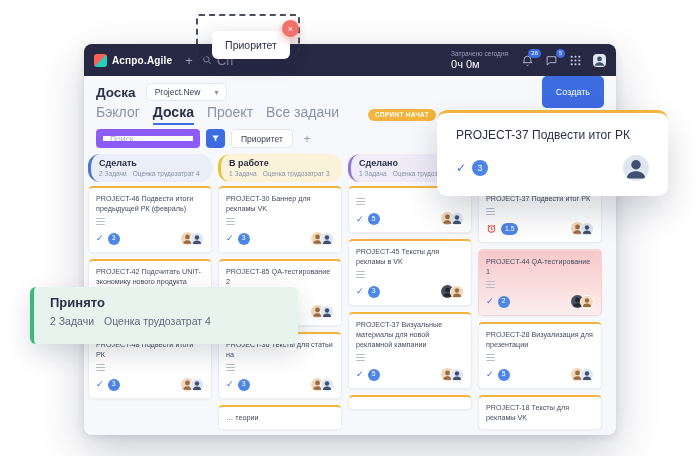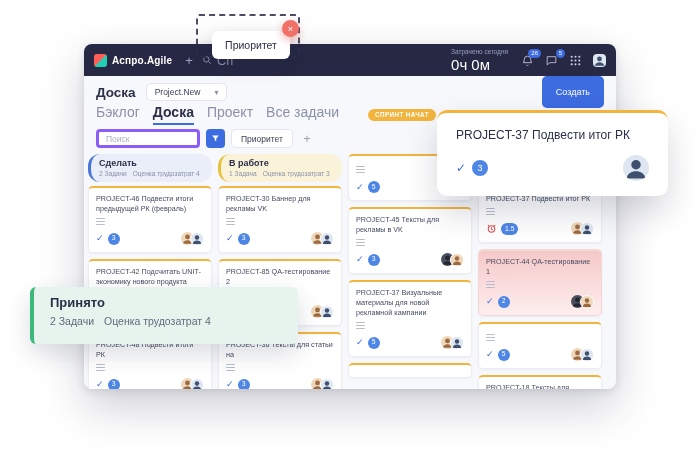--- a/index.html
+++ b/index.html
@@ -1,35 +1,35 @@
 <!DOCTYPE html>
 <html><head>
 <meta charset="utf-8">
 <style>
   * { margin:0; padding:0; box-sizing:border-box; }
   html,body { width:700px; height:456px; background:#ffffff; font-family:"Liberation Sans","DejaVu Sans",sans-serif; }
   #page { position:relative; width:700px; height:456px; background:#fff; overflow:hidden; }
 
   
-  .window { position:absolute; left:84px; top:44px; width:532px; height:345px;
+  .window { position:absolute; left:84px; top:44px; width:532px; height:391px;
     background:#f7f8fb; border-radius:8px; overflow:hidden;
     box-shadow:0 18px 45px rgba(31,35,65,.22), 0 2px 8px rgba(31,35,65,.12); z-index:1; }
 
   
   .navbar { height:32px; background:#262844; display:flex; align-items:center; padding:0 10px; gap:9px; }
   .logo { display:flex; align-items:center; gap:5px; }
   .logo-mark { width:13px; height:13px; border-radius:3px;
     background:linear-gradient(135deg,#ff5f57 46%,#23d0b6 54%); }
   .logo-text { color:#fff; font-size:10px; font-weight:bold; letter-spacing:.2px; }
   .nav-plus { color:#9aa0c0; font-size:13px; line-height:1; margin-left:4px; }
   .nav-search { display:flex; align-items:center; gap:5px; color:#8b90ad; font-size:13px; }
   .nav-right { margin-left:auto; display:flex; align-items:center; gap:11px; }
   .time-block { text-align:left; margin-right:2px; }
   .time-label { font-size:6.5px; color:#9ba0bd; }
-  .time-value { font-size:15px; color:#fff; margin-top:1px; }
+  .time-value { font-size:11px; color:#fff; margin-top:1px; }
   .nav-ic { position:relative; display:flex; }
   .nav-ic svg { width:13px; height:13px; stroke:#c6c9de; fill:none; stroke-width:1.6; }
   .nav-ic .grid-svg { stroke:none; fill:#c6c9de; }
   .nav-badge { position:absolute; top:-5px; right:-7px; background:#3d6be0; color:#fff;
     font-size:6px; line-height:1; padding:1.5px 3px; border-radius:7px; }
   .nav-avatar { width:18px; height:18px; border-radius:4px; overflow:hidden; }
 
   
   .board-head { padding:6px 12px 0 12px; }
   .hrow1 { display:flex; align-items:center; gap:10px; height:20px; }
@@ -41,21 +41,21 @@
     border-radius:5px; border:none; cursor:pointer; }
   .hrow2 { display:flex; align-items:center; gap:13px; margin-top:5px; height:15px; }
   .tab { font-size:14px; color:#8a92a8; padding-bottom:3px; border-bottom:2px solid transparent; cursor:pointer; }
   .tab.active { color:#2b3048; font-weight:bold; border-bottom-color:#3d6be0; }
   .sprint-badge { margin-left:16px; background:#f2b43c; color:#fff; font-size:6.3px; font-weight:bold;
     letter-spacing:.4px; padding:2.5px 7px; border-radius:8px; }
   .score { display:flex; align-items:center; gap:4px; font-size:8.5px; color:#5a6072; }
   .timer-icon { width:9px; height:9px; border:1px solid #8a92a8; border-radius:50%; position:relative; }
   .timer-icon:after { content:""; position:absolute; left:3.5px; top:1.5px; width:1px; height:3px; background:#8a92a8; }
   .hrow3 { display:flex; align-items:center; gap:6px; margin-top:7px; }
-  .search-input { width:104px; height:19px; background:#fff; border:3px solid #8b5cf6; border-radius:4px;
+  .search-input { width:104px; height:19px; background:#fff; border:7px solid #8b5cf6; border-radius:4px;
     font-size:8.5px; padding:0 7px; color:#3c4257; font-family:inherit; }
   .search-input::placeholder { color:#a9b1c3; }
   .filter-btn { width:19px; height:19px; background:#3d6be0; border-radius:4px; border:none; display:flex;
     align-items:center; justify-content:center; cursor:pointer; }
   .filter-btn svg { width:9px; height:9px; fill:#fff; }
   .chip { background:#fff; border:1px solid #e3e6ef; border-radius:4px; padding:0 9px; font-size:8.5px;
     color:#3c4257; height:19px; display:flex; align-items:center; }
   .add-col { color:#9aa2b5; font-size:13px; width:16px; text-align:center; }
 
   
@@ -355,20 +355,27 @@
                   </svg>
                 </span>
               </span>
             </div>
           </div>
           <div class="card">
             <div class="card-title">… теории</div>
           </div>
         </div>
         <div class="column">
+          <div class="col-header" style="background: rgb(239, 236, 248); border-left-color: rgb(141, 120, 212);">
+            <div class="col-title">Сделано</div>
+            <div class="col-sub">
+              <span>1 Задача</span>
+              <span>Оценка трудозатрат</span>
+            </div>
+          </div>
           <div class="card">
             <div class="desc-icon"></div>
             <div class="card-footer">
               <span class="check">✓</span>
               <span class="badge">5</span>
               <span class="avatars">
                 <span class="avatar av-w">
                   <svg viewBox="0 0 24 24">
                     <circle cx="12" cy="9" r="4.4" fill="currentColor"></circle>
                     <path d="M3.2 21.8c.9-4.6 4.6-6.8 8.8-6.8s7.9 2.2 8.8 6.8z" fill="currentColor"></path>
@@ -481,20 +488,21 @@
                 <span class="avatar av-w">
                   <svg viewBox="0 0 24 24">
                     <circle cx="12" cy="9" r="4.4" fill="currentColor"></circle>
                     <path d="M3.2 21.8c.9-4.6 4.6-6.8 8.8-6.8s7.9 2.2 8.8 6.8z" fill="currentColor"></path>
                   </svg>
                 </span>
               </span>
             </div>
           </div>
           <div class="card">
+            <div class="card-title"><span class="card-key">PROJECT-28</span> Визуализация для презентации</div>
             <div class="desc-icon"></div>
             <div class="card-footer">
               <span class="check">✓</span>
               <span class="badge">5</span>
               <span class="avatars">
                 <span class="avatar av-w">
                   <svg viewBox="0 0 24 24">
                     <circle cx="12" cy="9" r="4.4" fill="currentColor"></circle>
                     <path d="M3.2 21.8c.9-4.6 4.6-6.8 8.8-6.8s7.9 2.2 8.8 6.8z" fill="currentColor"></path>
                   </svg>

